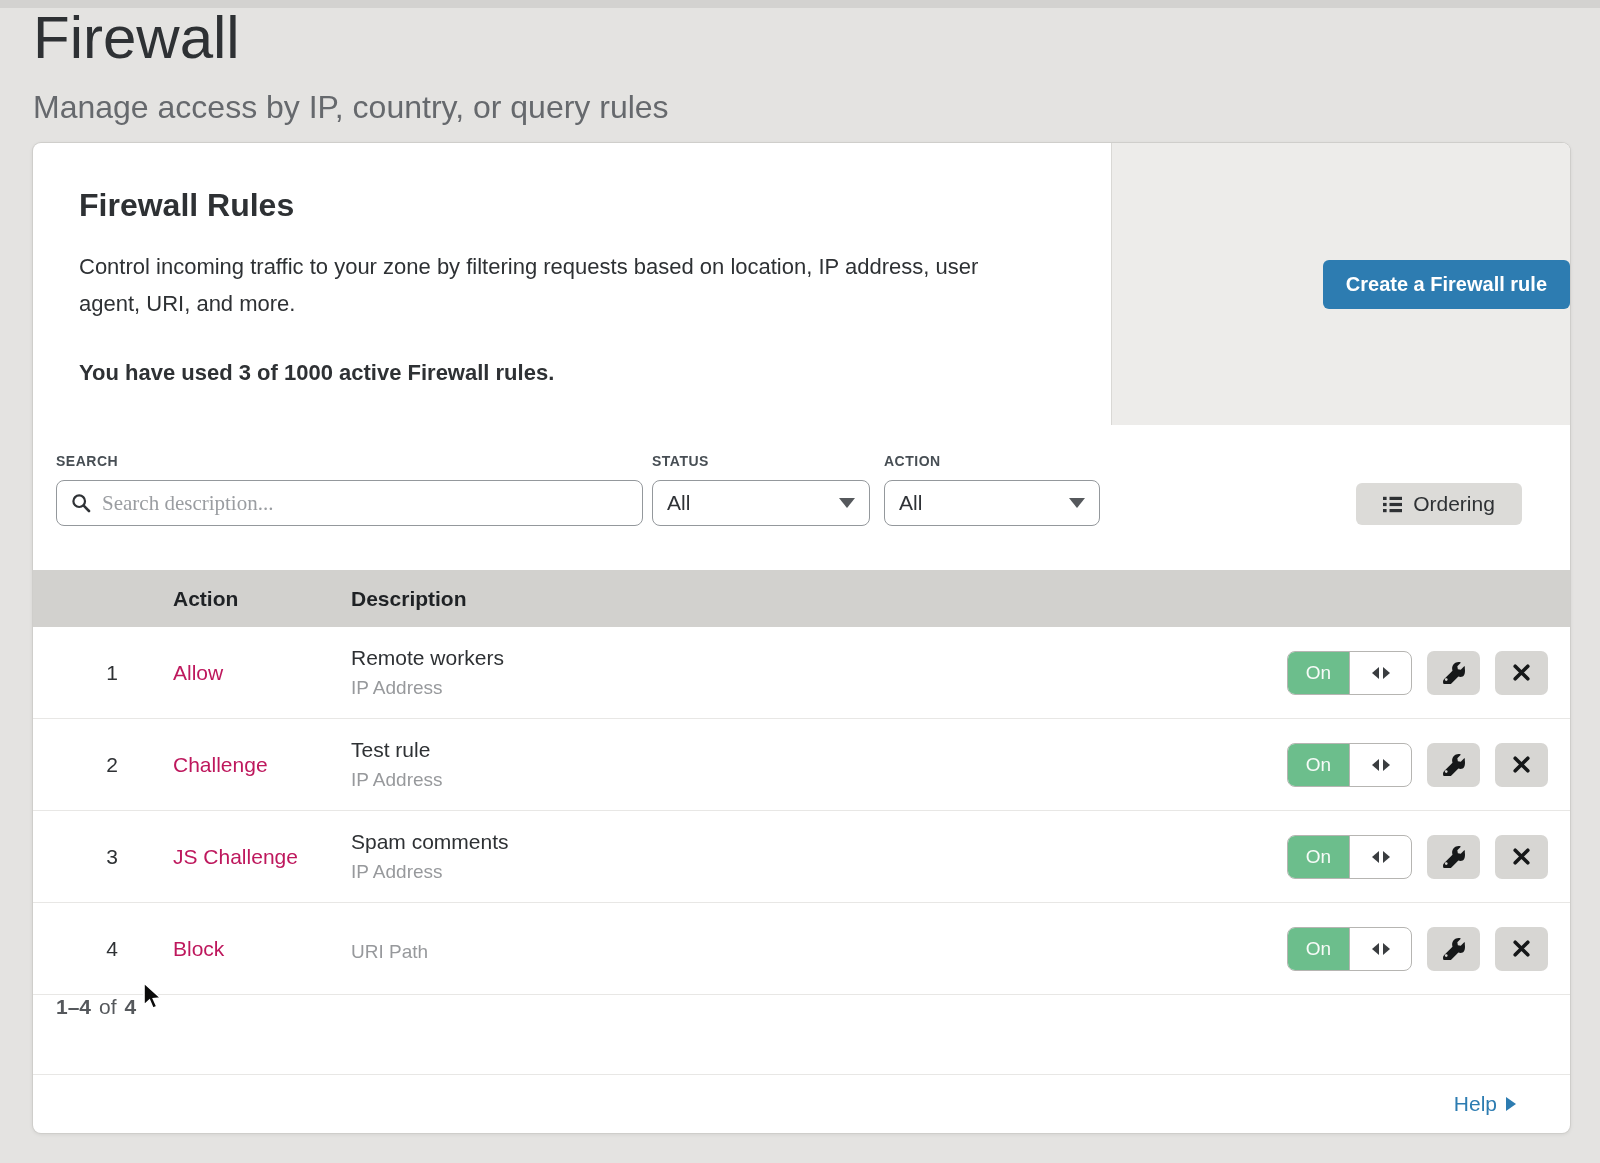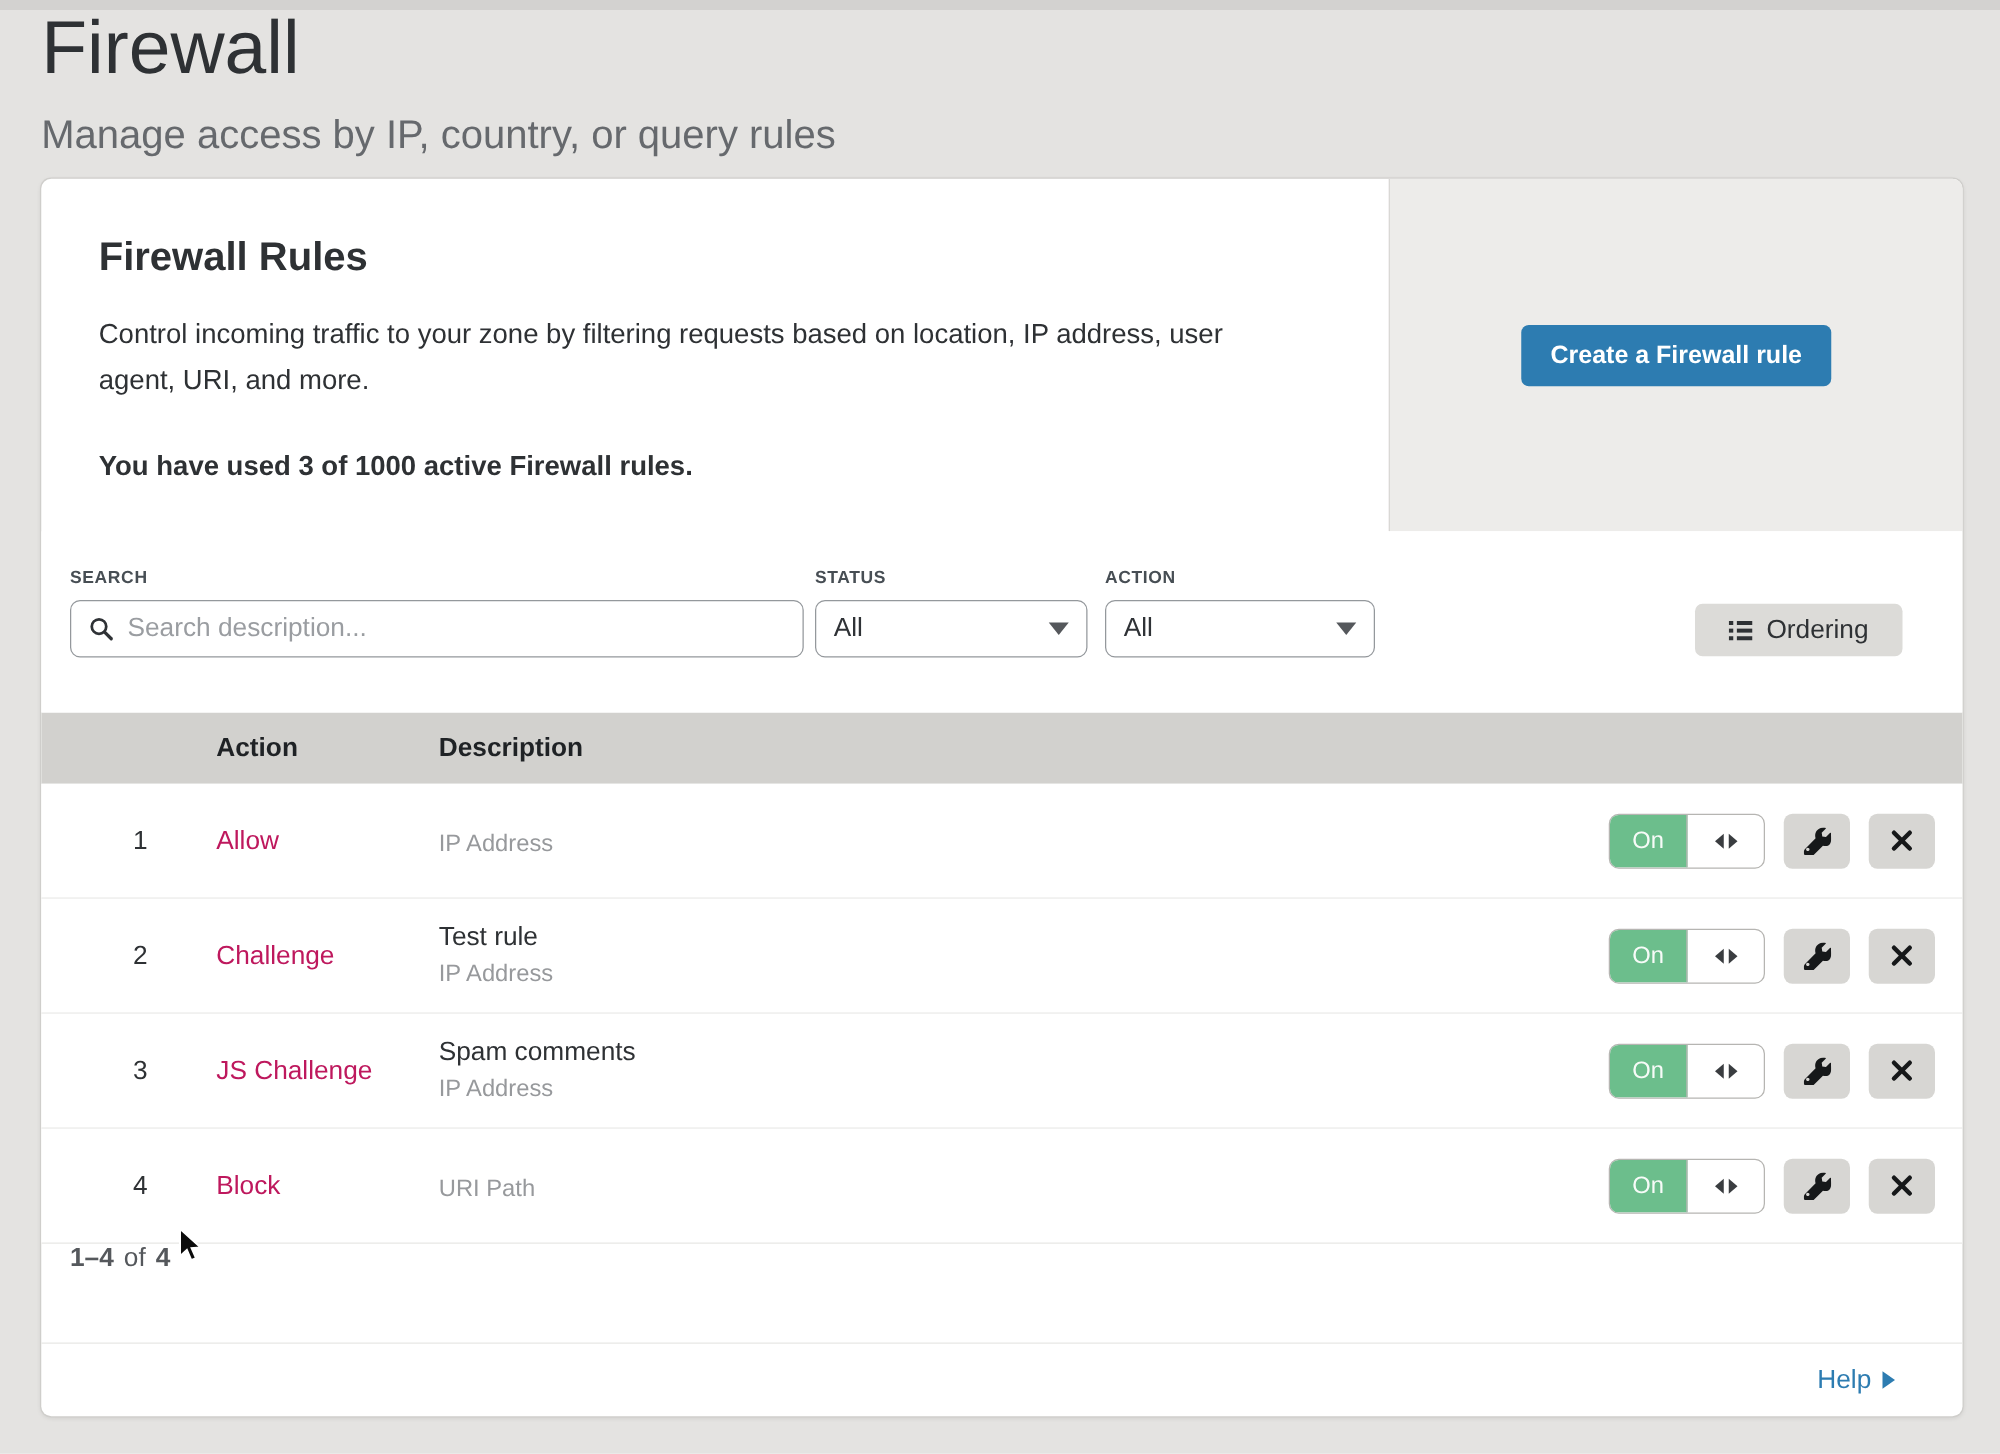--- a/index.html
+++ b/index.html
@@ -22,30 +22,30 @@
     box-shadow:0 0 0 1px #cfcecb,0 1px 4px rgba(0,0,0,.10);
     display:flex;flex-direction:column;
   }
 
   
   .overview{height:282px;flex:0 0 auto;display:flex;}
   .overview-left{width:1078px;box-sizing:border-box;padding:44px 60px 0 46px;}
   .overview-heading{font-size:32px;font-weight:600;color:#2e3134;margin:0;}
   .overview-desc{font-size:22px;line-height:37px;color:#2e3134;margin:24px 0 0 0;max-width:960px;}
   .overview-usage{font-size:22px;font-weight:700;color:#2e3134;margin:38px 0 0 0;}
-  .overview-right{flex:1;background:#edecea;border-left:1px solid #d9d8d5;display:flex;align-items:center;justify-content:center;}
+  .overview-right{flex:1;background:#edecea;border-left:1px solid #d9d8d5;display:flex;align-items:center;justify-content:flex-end;}
   .create-btn{background:#2d7cb1;color:#fff;font-size:20px;font-weight:600;font-family:inherit;border:none;border-radius:6px;padding:13px 23px;cursor:pointer;}
 
   
   .filters{height:145px;flex:0 0 auto;position:relative;background:#fff;}
   .filter-label{font-size:14px;font-weight:700;letter-spacing:.5px;color:#474e54;display:block;}
   .control{margin-top:11px;height:46px;box-sizing:border-box;border:1px solid #94989c;border-radius:8px;background:#fff;display:flex;align-items:center;padding:0 14px;}
   .search-group{position:absolute;left:23px;top:28px;}
   .search-box{width:587px;gap:9px;}
-  .search-box input{border:none;outline:none;flex:1;font-size:21px;font-family:Liberation Sans, sans-serif;color:#2f3236;background:transparent;}
+  .search-box input{border:none;outline:none;flex:1;font-size:21px;font-family:Liberation Serif, serif;color:#2f3236;background:transparent;}
   .search-box input::placeholder{color:#9a9da1;}
   .status-group{position:absolute;left:619px;top:28px;}
   .action-group{position:absolute;left:851px;top:28px;}
   .select-box{justify-content:space-between;cursor:pointer;}
   .status-group .select-box{width:218px;}
   .action-group .select-box{width:216px;}
   .select-value{font-size:21px;color:#2f3236;}
   .caret{width:0;height:0;border-left:8px solid transparent;border-right:8px solid transparent;border-top:10px solid #55585c;}
   .ordering-btn{
     position:absolute;right:48px;top:58px;height:42px;width:166px;
@@ -158,20 +158,21 @@
     <div class="pad-l">Action</div>
     <div class="pad-l">Description</div>
     <div></div>
   </div>
 
   <div id="rules-list">
     <div class="trow">
       <div class="cell-priority">1</div>
       <div class="cell-action pad-l">Allow</div>
       <div class="cell-desc pad-l">
+        <div class="d-title">Remote workers</div>
         <div class="d-sub">IP Address</div>
       </div>
       <div class="cell-controls">
         <div class="toggle">
           <div class="toggle-on">On</div>
           <div class="toggle-arrows">
             <span class="tri-l"></span>
             <span class="tri-r"></span>
           </div>
         </div>

